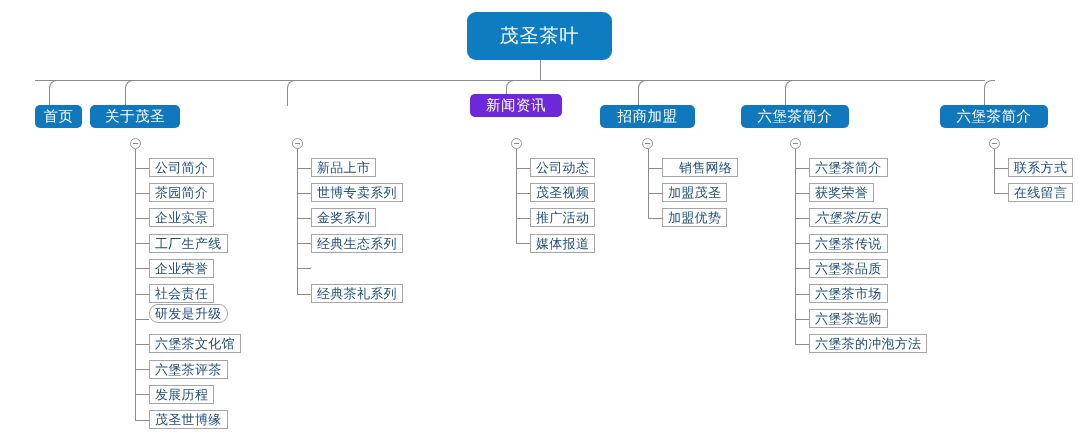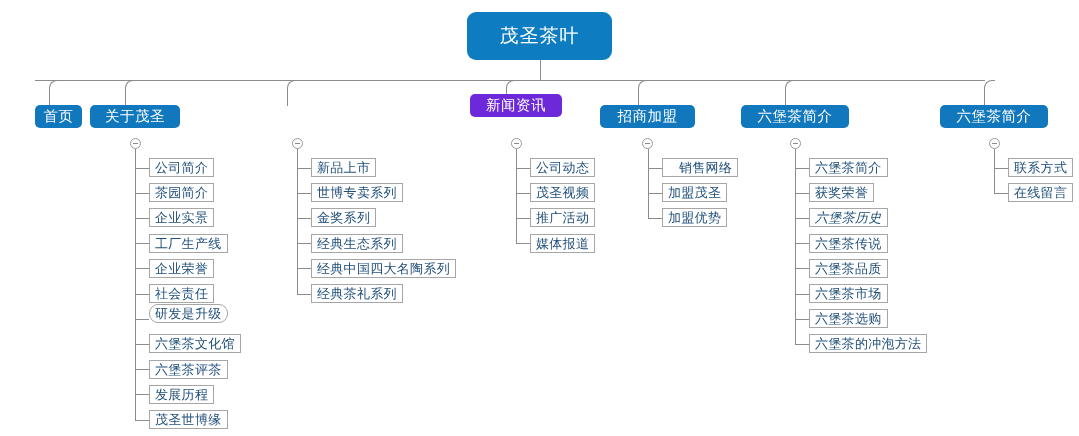--- a/index.html
+++ b/index.html
@@ -120,21 +120,20 @@
     <div class="line-v" style="left: 297px; top: 149px; height: 144.5px;"></div>
     <div class="line-h" style="left: 297px; top: 167.5px; width: 14px;"></div>
     <div class="leaf" style="left: 311px; top: 158px; text-align: right;">新品上市</div>
     <div class="line-h" style="left: 297px; top: 192.7px; width: 14px;"></div>
     <div class="leaf" style="left: 311px; top: 183.2px;">世博专卖系列</div>
     <div class="line-h" style="left: 297px; top: 217.9px; width: 14px;"></div>
     <div class="leaf" style="left: 311px; top: 208.4px;">金奖系列</div>
     <div class="line-h" style="left: 297px; top: 243.1px; width: 14px;"></div>
     <div class="leaf" style="left: 311px; top: 233.6px;">经典生态系列</div>
     <div class="line-h" style="left: 297px; top: 268.3px; width: 14px;"></div>
-    <div class="leaf" style="left: 311px; top: 258.8px;">经典中国四大名陶系列</div>
     <div class="line-h" style="left: 297px; top: 293.5px; width: 14px;"></div>
     <div class="leaf" style="left: 311px; top: 284px;">经典茶礼系列</div>
     <div class="elbow" style="left: 506px; top: 80px; width: 10px; height: 25px;"></div>
     <div class="l2-node" style="left: 470px; top: 94px; width: 92px; background: #6d28d9;">新闻资讯</div>
     <div class="toggle" style="left: 510.5px; top: 138px;"></div>
     <div class="line-v" style="left: 516px; top: 149px; height: 94.1px;"></div>
     <div class="line-h" style="left: 516px; top: 167.5px; width: 14px;"></div>
     <div class="leaf" style="left: 530px; top: 158px;">公司动态</div>
     <div class="line-h" style="left: 516px; top: 192.7px; width: 14px;"></div>
     <div class="leaf" style="left: 530px; top: 183.2px;">茂圣视频</div>

